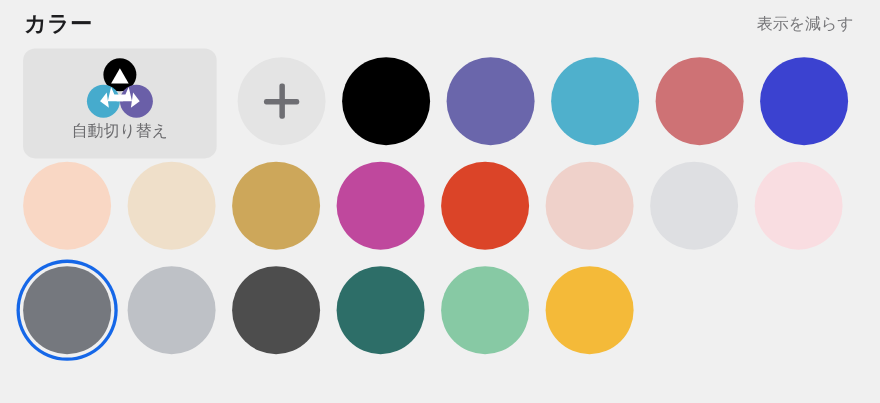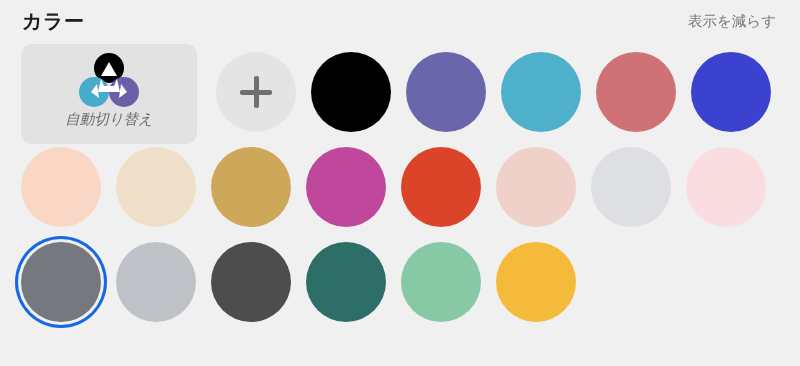--- a/index.html
+++ b/index.html
@@ -61,21 +61,20 @@
     top: 44px;
     width: 800px;
     height: 322px;
   }
 
   .swatch-row {
     position: absolute;
     left: 0;
     width: 800px;
     height: 95px;
-    font-style: italic;
   }
   .row-1 { top: 0px; }
   .row-2 { top: 95px; }
   .row-3 { top: 190px; }
 
   
   #auto-switch-card {
     position: absolute;
     left: 21px;
     top: 0px;

